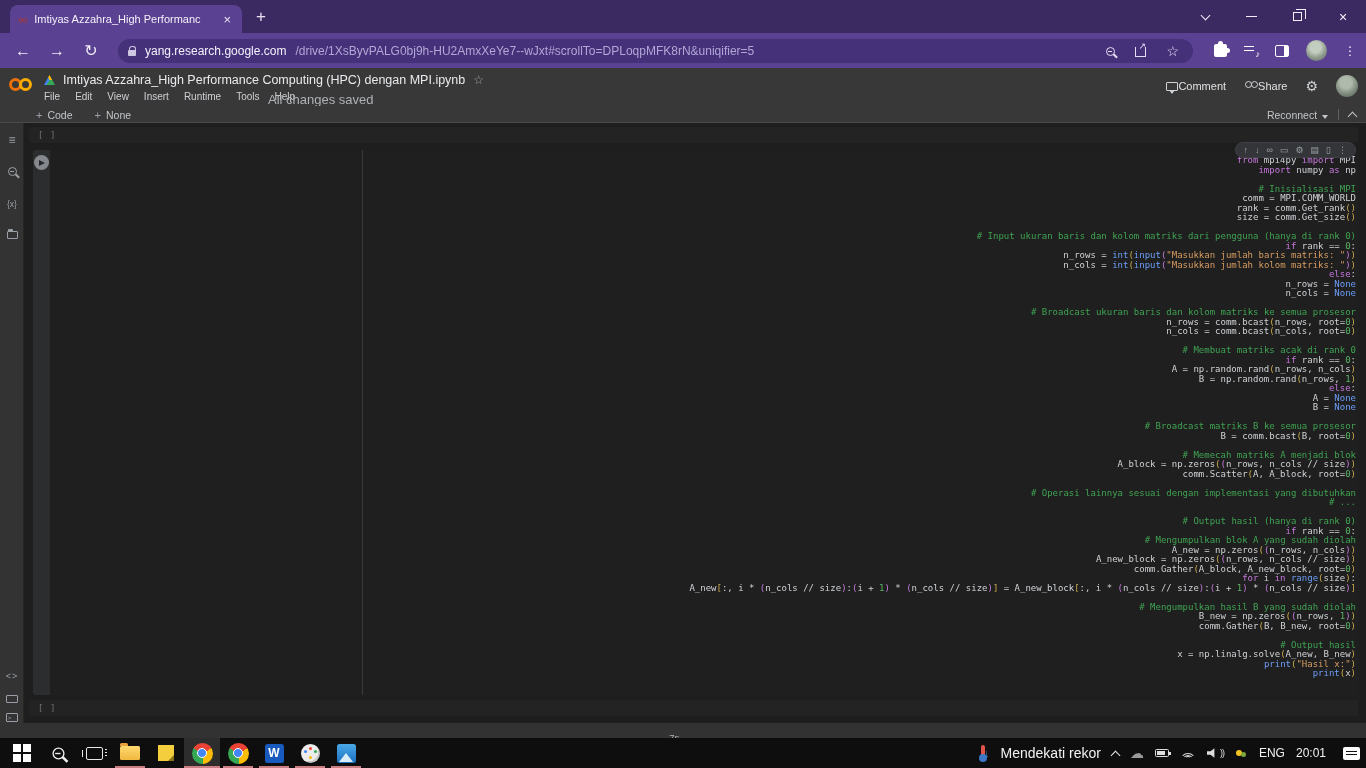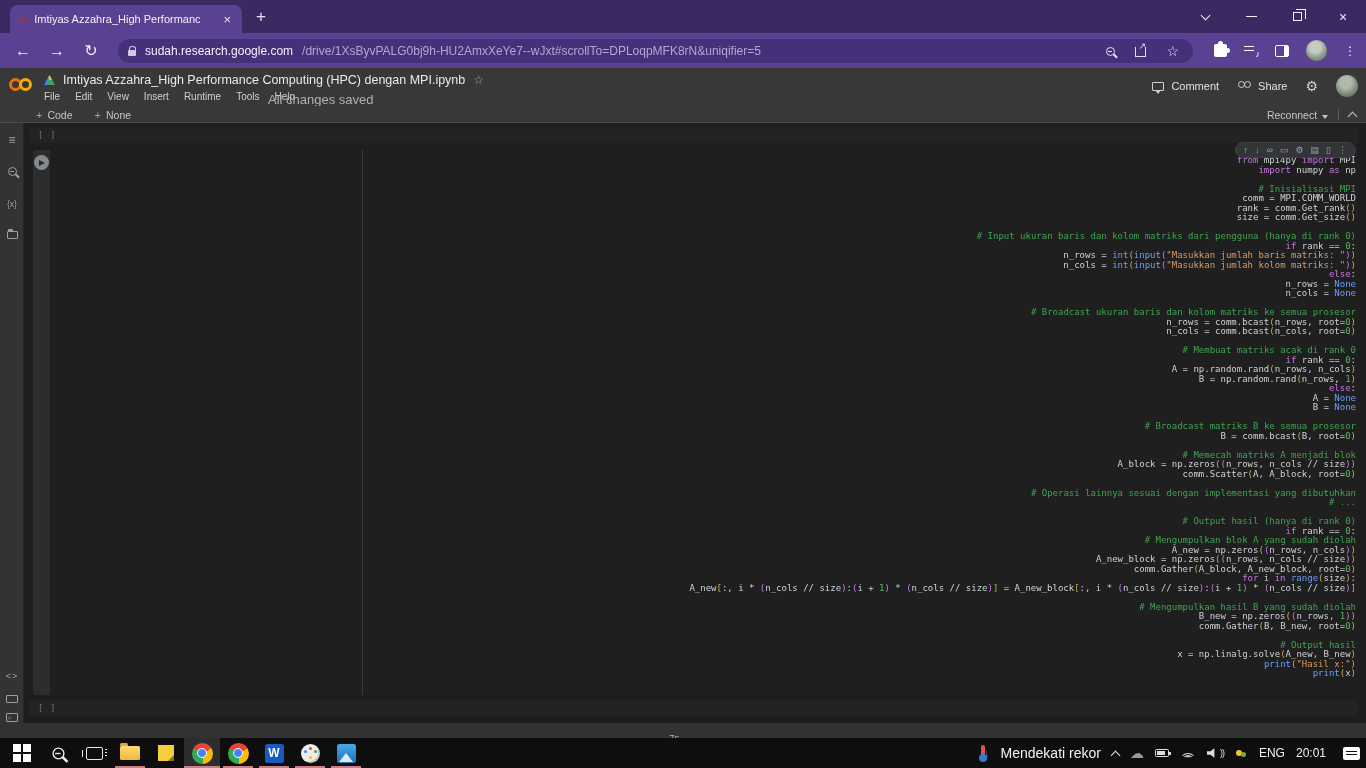--- a/index.html
+++ b/index.html
@@ -58,21 +58,21 @@
   .cologo .l{ left:0; border:3.4px solid #e8710a; }
   .cologo .r{ left:10px; border:3.4px solid #f9ab00; }
   .titlerow{ position:absolute; left:44px; top:5px; display:flex; align-items:center; gap:8px; }
   .driveic{ width:11px; height:10px; background:conic-gradient(from 210deg,#4285f4 0 120deg,#fbbc04 120deg 240deg,#34a853 240deg 360deg); clip-path:polygon(50% 0,100% 100%,0 100%); }
   .nbtitle{ color:#e8eaed; font-size:12.5px; white-space:nowrap; }
   .titlestar{ color:#9aa0a6; font-size:12px; }
   .menurow{ position:absolute; left:44px; top:23px; display:flex; align-items:center; gap:15px; }
   .menurow [data-name="menu-item"]{ color:#cdd0d4; font-size:10px; }
   .changes{ color:#aeb1b6; font-size:13px; margin-left:0; }
   .hdr-right{ position:absolute; right:8px; top:7px; display:flex; align-items:center; gap:18px; }
-  .hbtn{ display:flex; align-items:center; gap:7px; color:#dfe1e5; font-size:11px; }
+  .hbtn{ display:flex; align-items:center; color:#dfe1e5; font-size:11px; }
   .commentic{ width:12px; height:9px; border:1.3px solid #cfd2d6; border-radius:1px; position:relative; }
   .commentic::after{ content:''; position:absolute; left:2px; bottom:-4px; border-left:3px solid transparent; border-right:3px solid transparent; border-top:4px solid #cfd2d6; }
   .peopleic{ position:relative; width:14px; height:10px; }
   .peopleic::before{ content:''; position:absolute; left:1px; top:0; width:5px; height:5px; border-radius:50%; border:1.2px solid #cfd2d6; }
   .peopleic::after{ content:''; position:absolute; left:7px; top:0; width:5px; height:5px; border-radius:50%; border:1.2px solid #cfd2d6; }
   .gear{ color:#cfd2d6; font-size:14px; line-height:1; }
   .avatar-c{ width:22px; height:22px; border-radius:50%; background:radial-gradient(circle at 45% 35%, #afb9ac 30%, #7d8a7c 60%, #4f5a51 100%); }
 
   
   .ribbon{ position:absolute; left:0; top:106px; width:1366px; height:17px; background:#383838; border-bottom:1px solid #4a4a4a; }
@@ -202,21 +202,21 @@
       <span class="winbtn" data-name="close-button">×</span>
     </div>
   </div>
 
   <div class="btoolbar" data-name="browser-toolbar">
     <span class="navic" style="left:8px" data-name="back-icon">←</span>
     <span class="navic" style="left:42px" data-name="forward-icon">→</span>
     <span class="navic" style="left:76px" data-name="reload-icon">↻</span>
     <div class="urlpill" data-name="url-bar">
       <span class="lock" data-name="lock-icon"></span>
-      <span class="urlhost" data-name="url-host">sudah.research.google.com</span>
+      <span class="urlhost" data-name="url-host">yang.research.google.com</span>
       <span class="urlpath" data-name="url-path">/drive/1XsByvPALG0bj9h-HU2AmxXeYe7--wJxt#scrollTo=DPLoqpMFK8rN&amp;uniqifier=5</span>
       <span class="pill-ic" data-name="url-bar-actions">
         <span class="mag" data-name="zoom-icon"></span>
         <span class="shareic" data-name="share-page-icon"></span>
         <span class="staric" data-name="bookmark-star-icon">☆</span>
       </span>
     </div>
     <div class="rightic" data-name="browser-actions">
       <span class="puzzle" data-name="extensions-icon"></span>
       <span class="media" data-name="media-control-icon">

